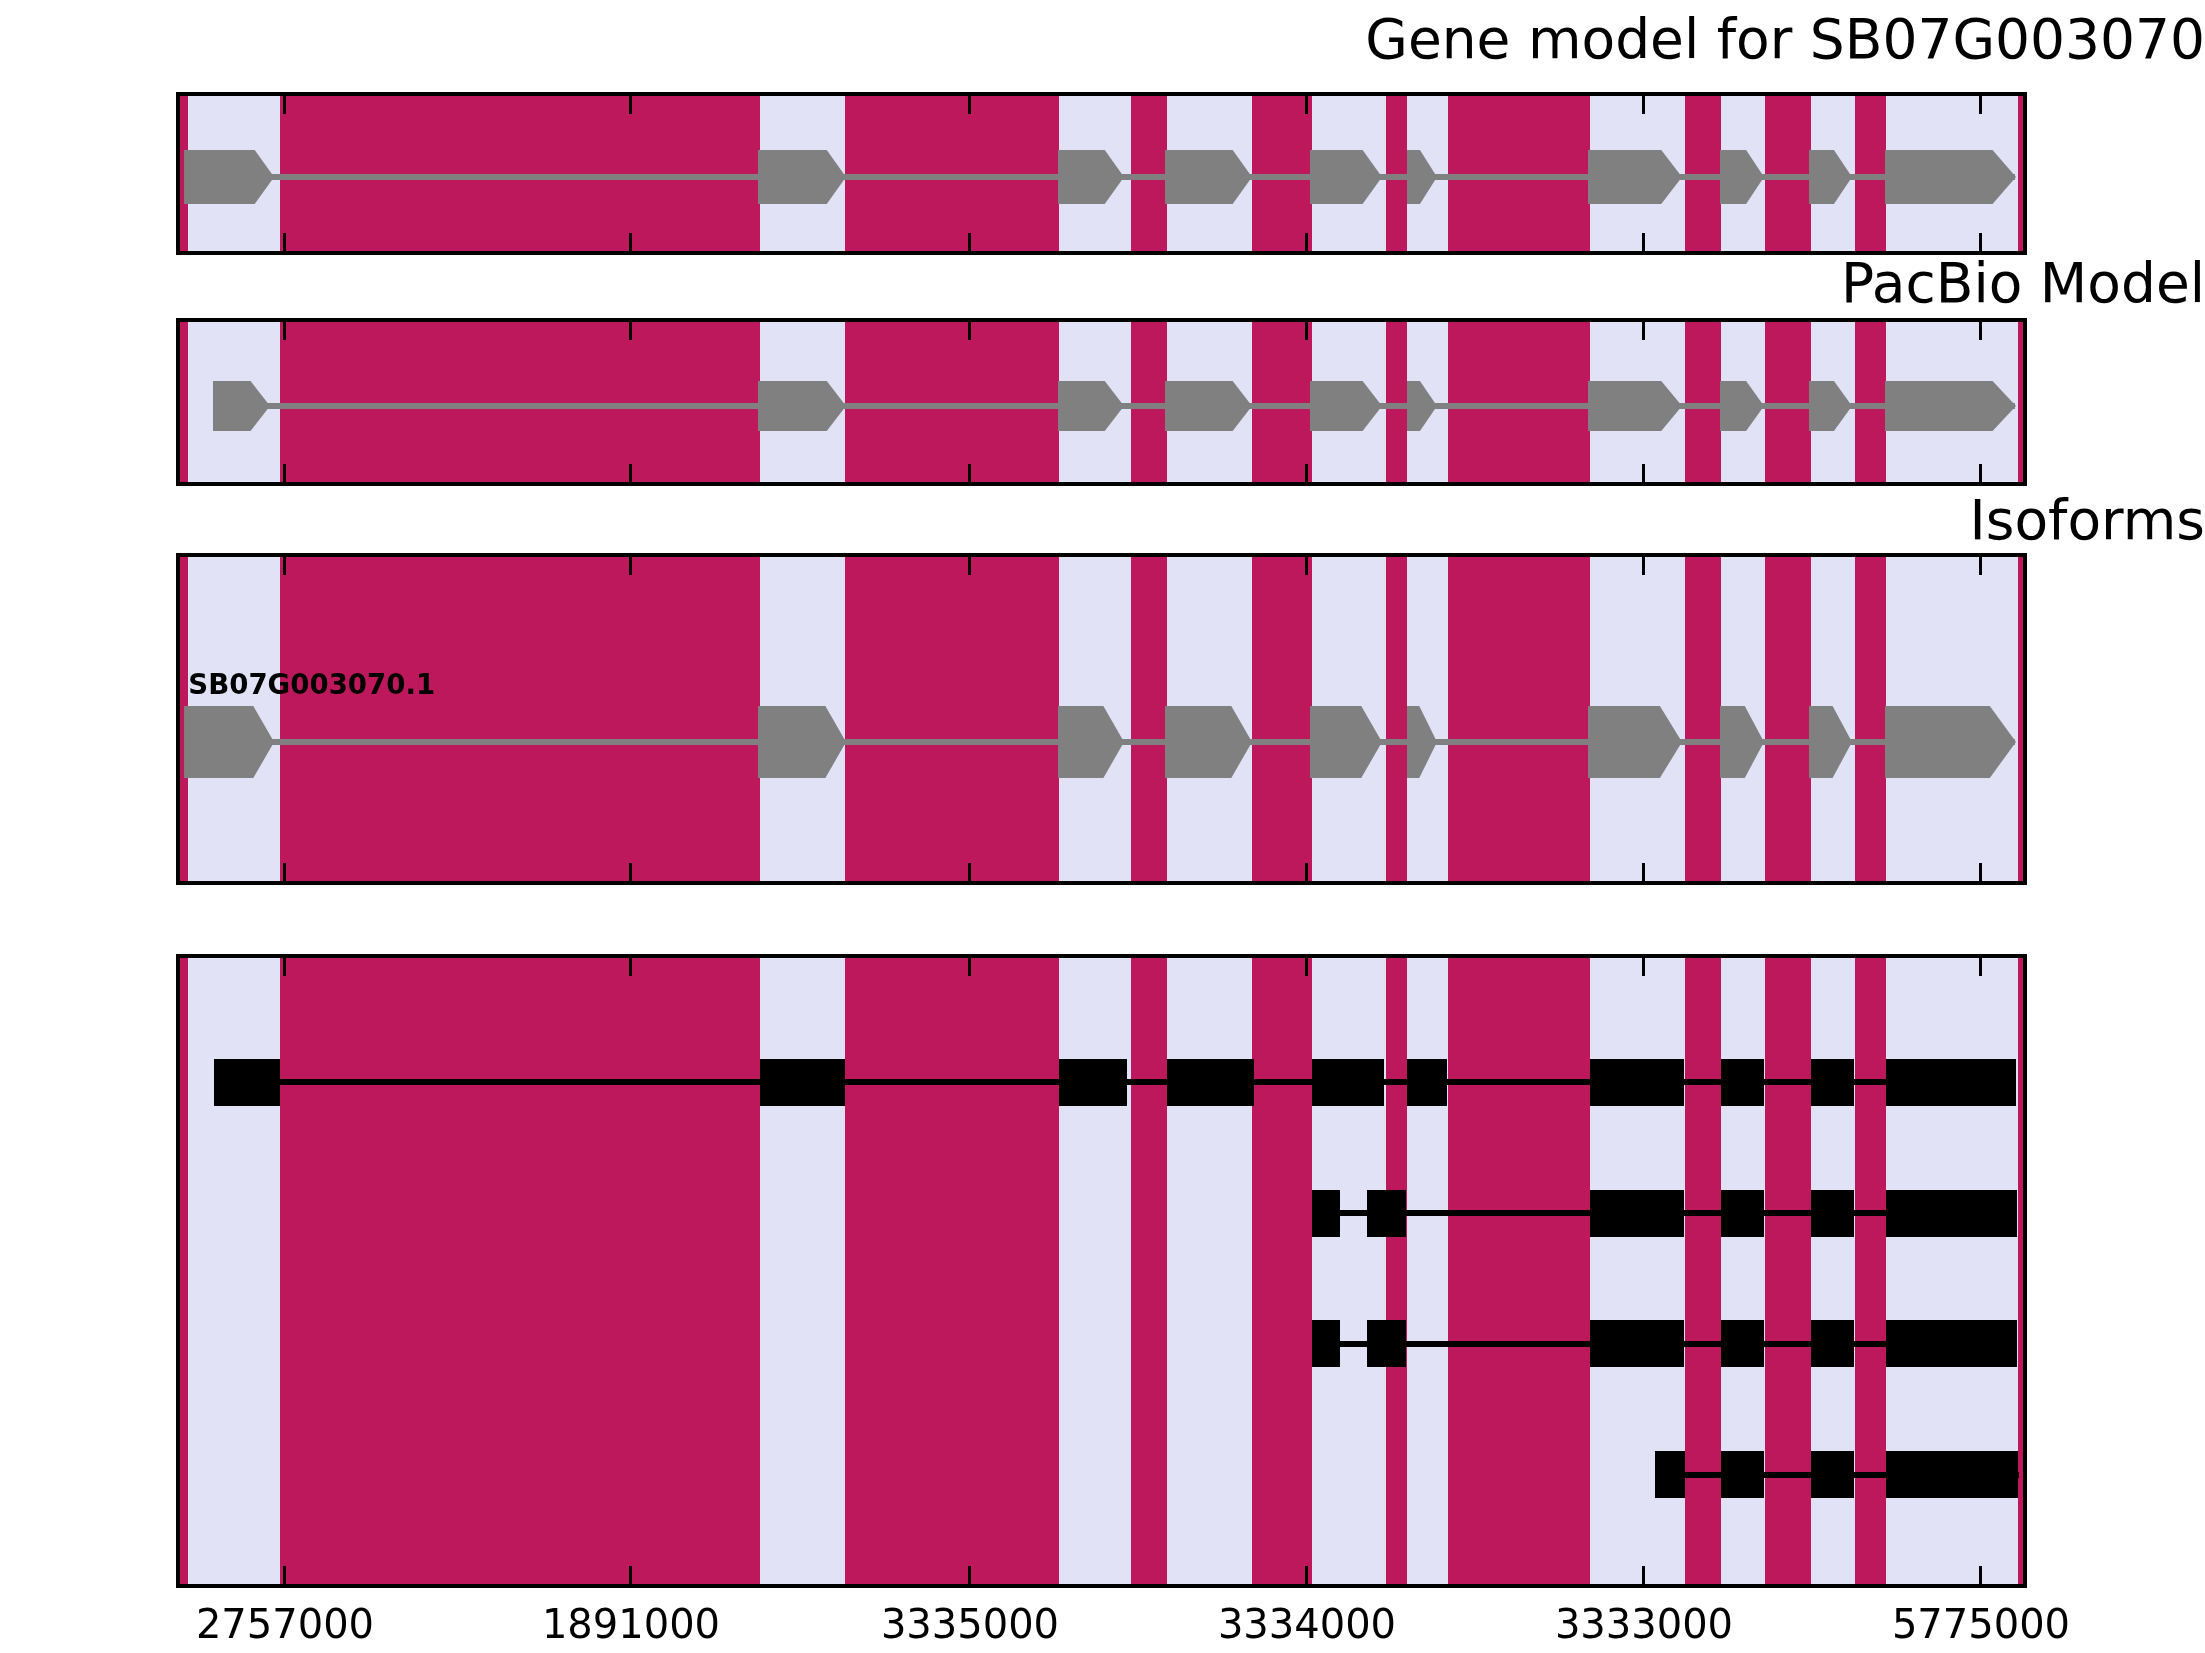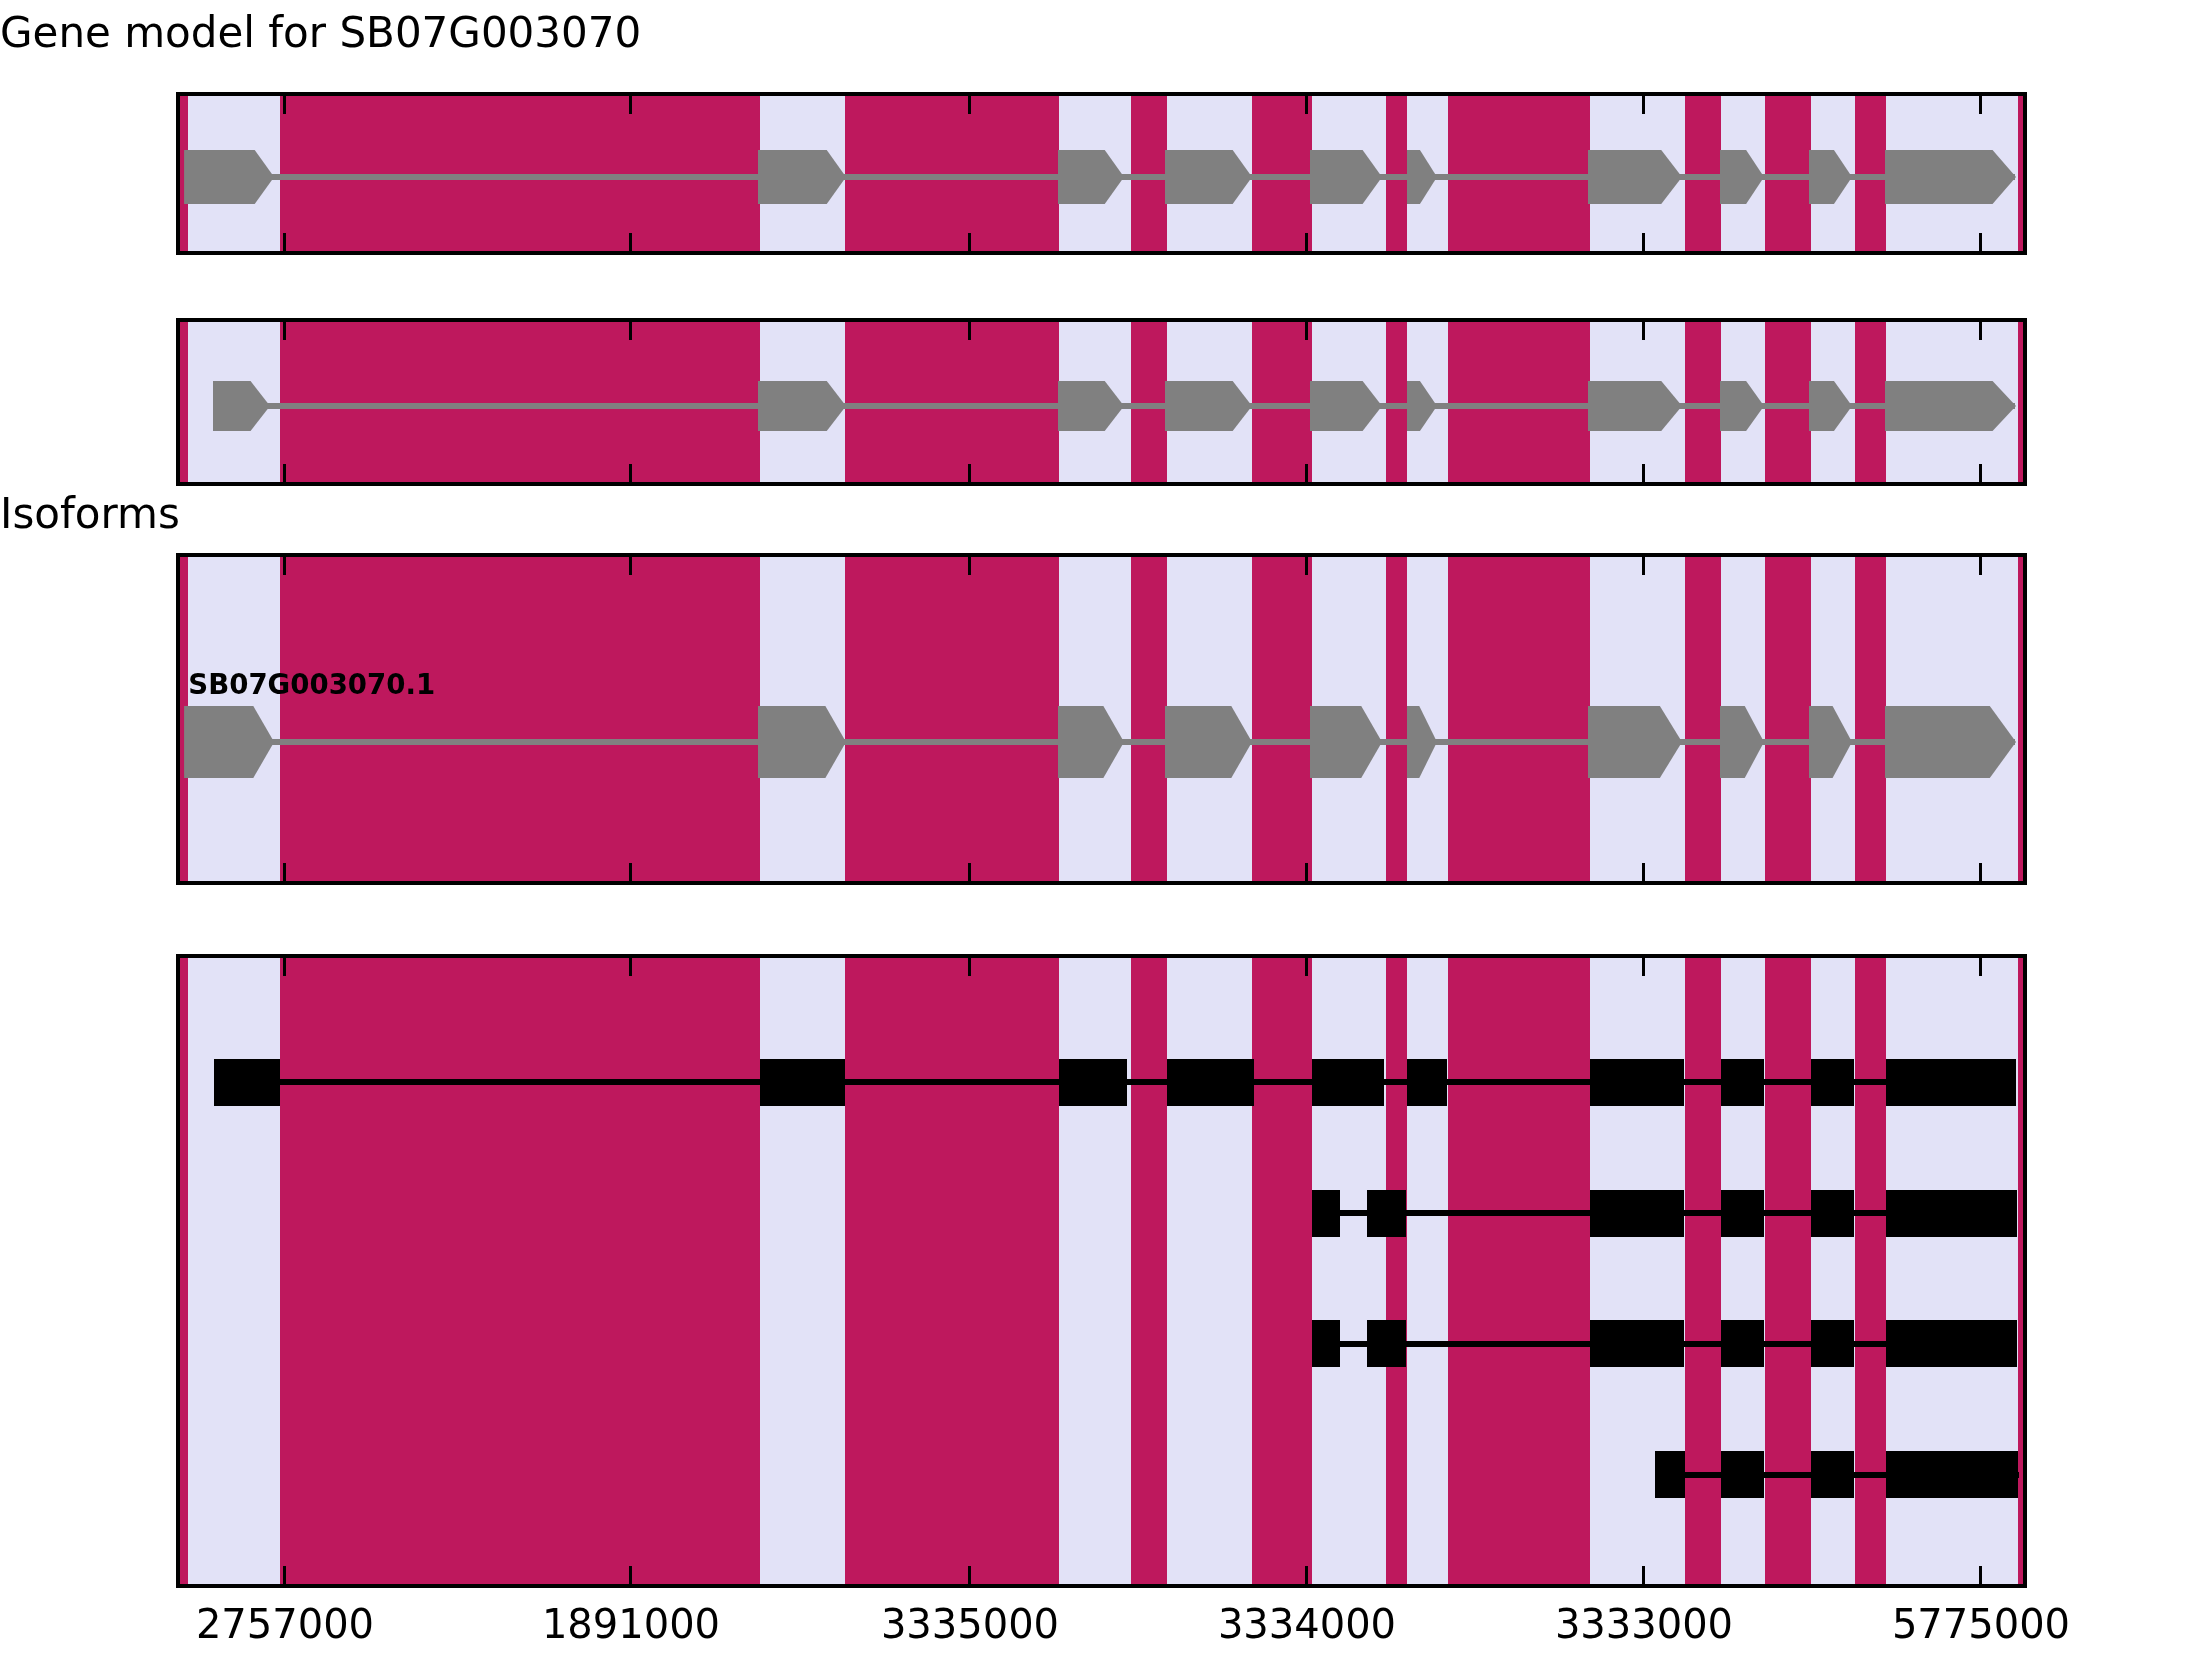--- a/index.html
+++ b/index.html
@@ -19,22 +19,22 @@
     position: absolute;
     left: 0; top: 0;
     width: 2205px;
     height: 1654px;
   }
 
   
   .panel-title {
     position: absolute;
     width: 2205px;
-    text-align: left;
-    font-size: 42px;
+    text-align: right;
+    font-size: 55px;
     font-weight: 400;
     color: #000000;
     font-family: "DejaVu Sans", sans-serif;
     line-height: 1;
     white-space: nowrap;
   }
 
   
   .axes {
     position: absolute;
@@ -106,20 +106,21 @@
     line-height: 1;
   }
 </style>
 </head>
 <body>
 
 <div class="figure">
 
   <div class="panel-title" style="top:12.4px;">Gene model for SB07G003070</div>
 
+  <div class="panel-title" style="top:256px;">PacBio Model</div>
 
   <div class="panel-title" style="top:493px;">Isoforms</div>
 
 
   <div class="axes" id="axes-gene-model" style="left:176px; top:92px; width:1851px; height:163px;">
       <div class="band" style="left: 7.6px; width: 92px; background: rgb(226, 226, 247);"></div>
       <div class="band" style="left: 580px; width: 85px; background: rgb(226, 226, 247);"></div>
       <div class="band" style="left: 879px; width: 72px; background: rgb(226, 226, 247);"></div>
       <div class="band" style="left: 987px; width: 85px; background: rgb(226, 226, 247);"></div>
       <div class="band" style="left: 1132px; width: 74px; background: rgb(226, 226, 247);"></div>

